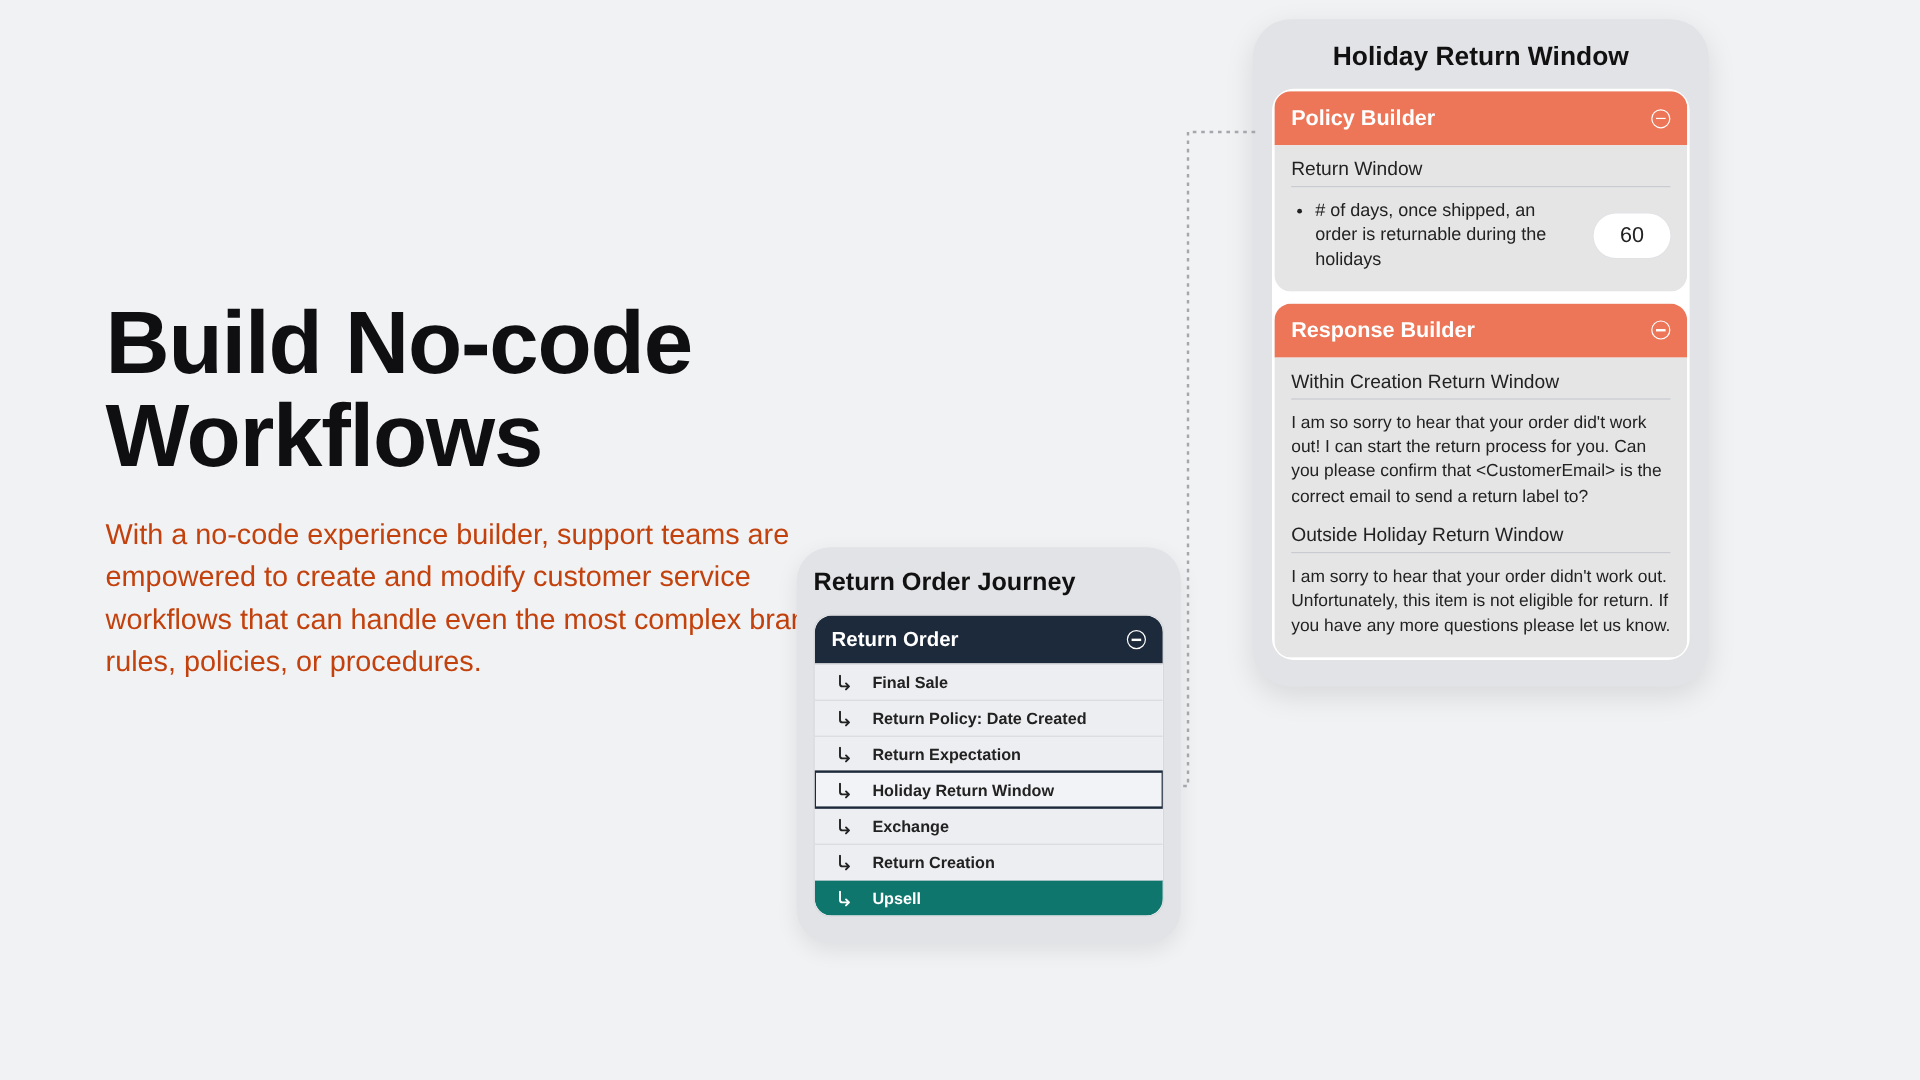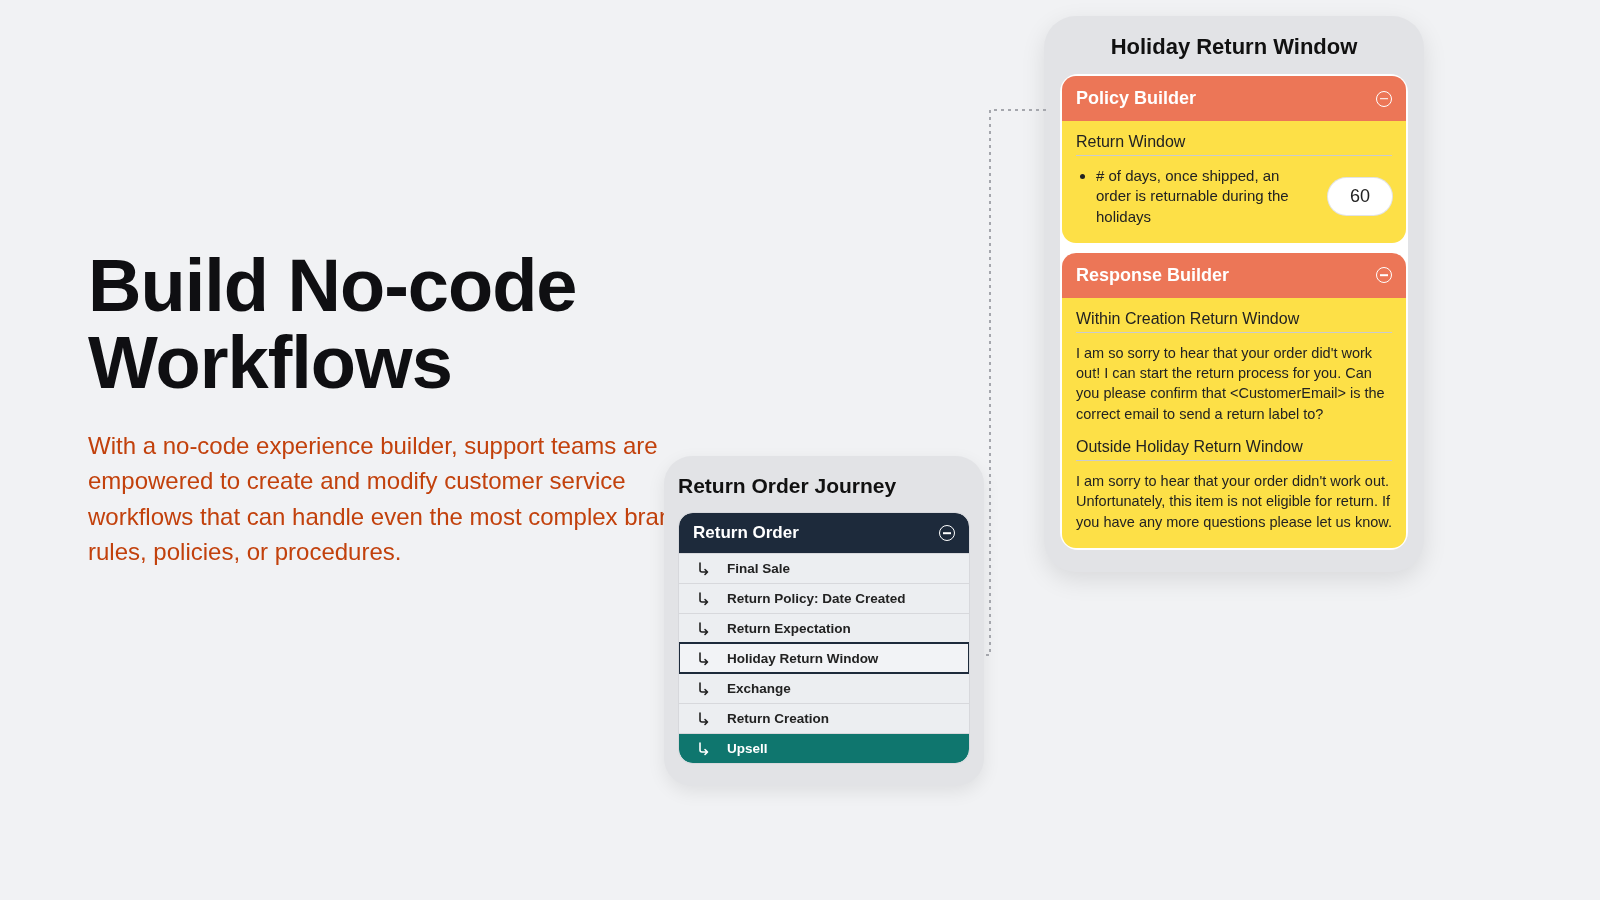--- a/index.html
+++ b/index.html
@@ -153,21 +153,21 @@
     background: #ec7657;
     color: #fff;
     padding: 12px 14px;
     display: flex;
     align-items: center;
     justify-content: space-between;
     font-size: 18px;
     font-weight: 700;
   }
   .builder-body {
-    background: #fde047;
+    background: #e5e5e5;
     padding: 12px 14px 16px;
   }
   .section-label {
     font-size: 16px;
     color: #222;
     font-weight: 500;
     padding-bottom: 4px;
     border-bottom: 1px solid #c9cbd0;
     margin-bottom: 10px;
   }

